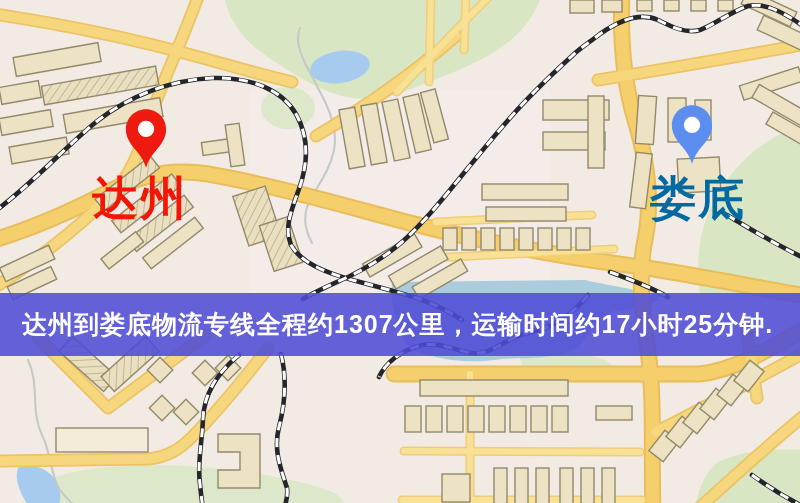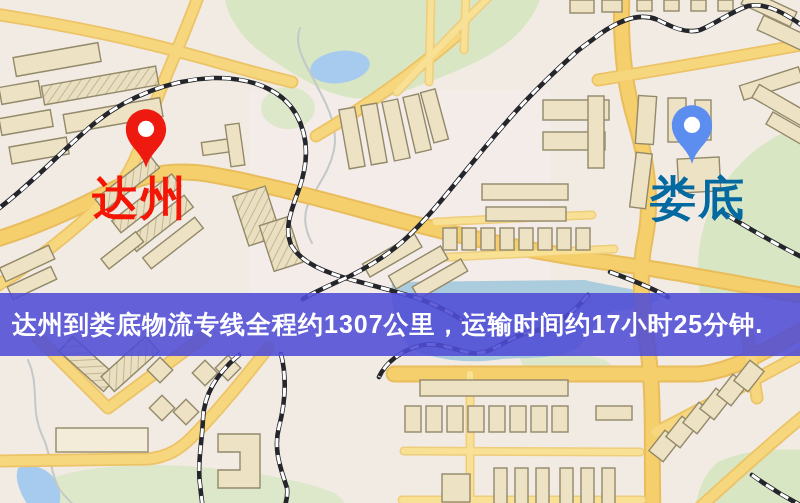--- a/index.html
+++ b/index.html
@@ -19,21 +19,21 @@
   }
   .label-origin{left:140px;top:176px;color:#f51505;}
   .label-destination{left:698px;top:176px;color:#0369a1;}
   .banner{
     position:absolute;left:0;top:293px;width:800px;height:63px;
     background:rgba(79,76,214,0.88);
     display:flex;align-items:center;
   }
   .banner-text{
     color:#ffffff;font-size:25px;font-weight:700;
-    padding-left:12px;letter-spacing:1px;white-space:nowrap;
+    padding-left:22px;letter-spacing:1px;white-space:nowrap;
     font-family:"Liberation Sans",sans-serif;
   }
   
   .park{fill:#d9e6c4;stroke:none;}
   .park2{fill:#dde8cb;}
   .water{fill:#a6cbee;stroke:none;}
   .water-teal{fill:#abccdd;}
   .stream{fill:none;stroke:#c3c8c9;stroke-width:2;stroke-linecap:round;}
   .rc-w{fill:none;stroke:#e9bc5c;stroke-width:17;stroke-linecap:round;stroke-linejoin:round;}
   .rf-w{fill:none;stroke:#f6cf6d;stroke-width:13;stroke-linecap:round;stroke-linejoin:round;}

